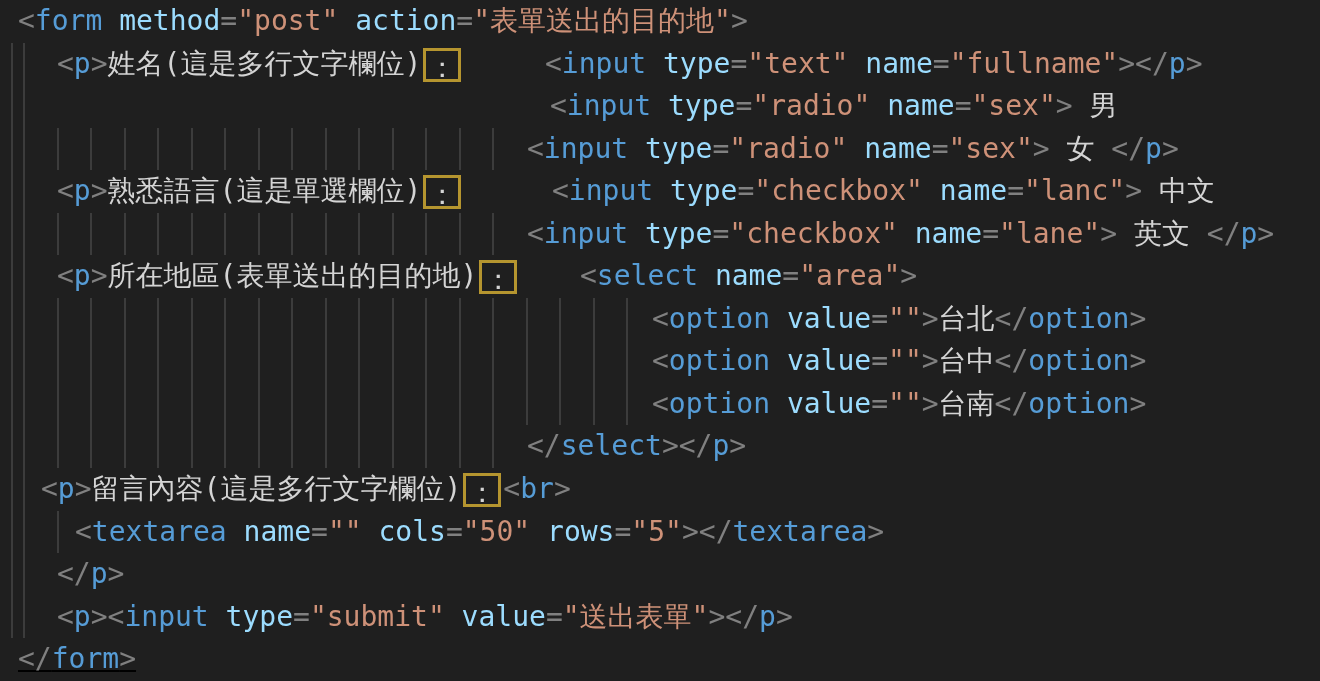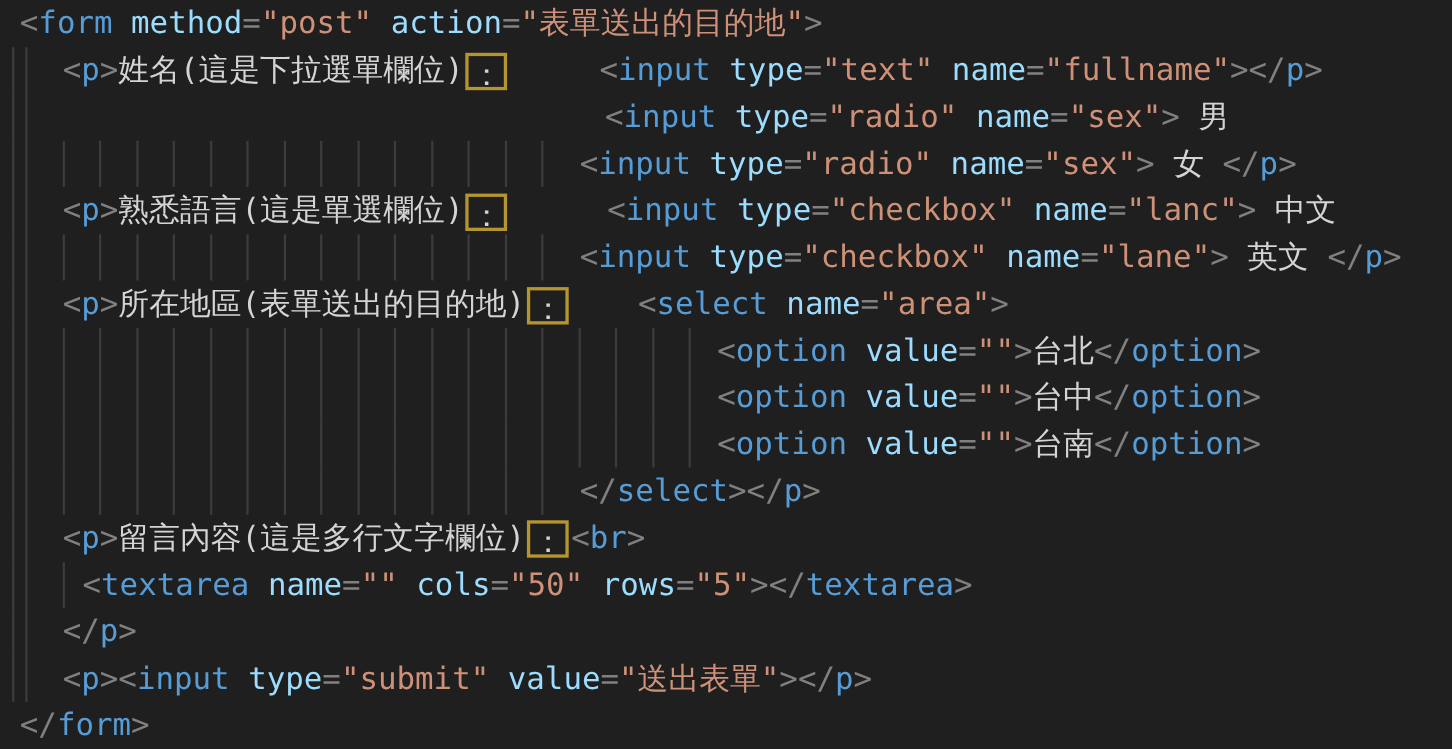--- a/index.html
+++ b/index.html
@@ -55,21 +55,21 @@
 <body>
 
 <div class="editor">
   <div id="lines-container">
       <div class="code-line">
         <span class="seg" style="left: 18px;"><span class="tk-pun">&lt;</span><span class="tk-tag">form</span><span class="tk-txt"> </span><span class="tk-attr">method</span><span class="tk-pun">=</span><span class="tk-str">"post"</span><span class="tk-txt"> </span><span class="tk-attr">action</span><span class="tk-pun">=</span><span class="tk-str">"表單送出的目的地"</span><span class="tk-pun">&gt;</span></span>
       </div>
       <div class="code-line">
         <span class="indent-guide" style="left: 11px;"></span>
         <span class="indent-guide" style="left: 23px;"></span>
-        <span class="seg" style="left: 57px;"><span class="tk-pun">&lt;</span><span class="tk-tag">p</span><span class="tk-pun">&gt;</span><span class="tk-txt">姓名(這是下拉選單欄位)</span><span class="tk-box">：</span></span>
+        <span class="seg" style="left: 57px;"><span class="tk-pun">&lt;</span><span class="tk-tag">p</span><span class="tk-pun">&gt;</span><span class="tk-txt">姓名(這是多行文字欄位)</span><span class="tk-box">：</span></span>
         <span class="seg" style="left: 545px;"><span class="tk-pun">&lt;</span><span class="tk-tag">input</span><span class="tk-txt"> </span><span class="tk-attr">type</span><span class="tk-pun">=</span><span class="tk-str">"text"</span><span class="tk-txt"> </span><span class="tk-attr">name</span><span class="tk-pun">=</span><span class="tk-str">"fullname"</span><span class="tk-pun">&gt;</span><span class="tk-pun">&lt;/</span><span class="tk-tag">p</span><span class="tk-pun">&gt;</span></span>
       </div>
       <div class="code-line">
         <span class="indent-guide" style="left: 11px;"></span>
         <span class="indent-guide" style="left: 23px;"></span>
         <span class="seg" style="left: 550px;"><span class="tk-pun">&lt;</span><span class="tk-tag">input</span><span class="tk-txt"> </span><span class="tk-attr">type</span><span class="tk-pun">=</span><span class="tk-str">"radio"</span><span class="tk-txt"> </span><span class="tk-attr">name</span><span class="tk-pun">=</span><span class="tk-str">"sex"</span><span class="tk-pun">&gt;</span><span class="tk-txt"> 男</span></span>
       </div>
       <div class="code-line">
         <span class="indent-guide" style="left: 11px;"></span>
         <span class="indent-guide" style="left: 23px;"></span>
@@ -204,35 +204,35 @@
         <span class="indent-guide" style="left: 358px;"></span>
         <span class="indent-guide" style="left: 392px;"></span>
         <span class="indent-guide" style="left: 425px;"></span>
         <span class="indent-guide" style="left: 459px;"></span>
         <span class="indent-guide" style="left: 492px;"></span>
         <span class="seg" style="left: 527px;"><span class="tk-pun">&lt;/</span><span class="tk-tag">select</span><span class="tk-pun">&gt;</span><span class="tk-pun">&lt;/</span><span class="tk-tag">p</span><span class="tk-pun">&gt;</span></span>
       </div>
       <div class="code-line">
         <span class="indent-guide" style="left: 11px;"></span>
         <span class="indent-guide" style="left: 23px;"></span>
-        <span class="seg" style="left: 57px;"><span class="tk-pun">&lt;</span><span class="tk-tag">p</span><span class="tk-pun">&gt;</span><span class="tk-txt">留言內容(這是多行文字欄位)</span><span class="tk-box">：</span><span class="tk-pun">&lt;</span><span class="tk-tag">br</span><span class="tk-pun">&gt;</span></span>
+        <span class="seg" style="left: 41px;"><span class="tk-pun">&lt;</span><span class="tk-tag">p</span><span class="tk-pun">&gt;</span><span class="tk-txt">留言內容(這是多行文字欄位)</span><span class="tk-box">：</span><span class="tk-pun">&lt;</span><span class="tk-tag">br</span><span class="tk-pun">&gt;</span></span>
       </div>
       <div class="code-line">
         <span class="indent-guide" style="left: 11px;"></span>
         <span class="indent-guide" style="left: 23px;"></span>
         <span class="indent-guide" style="left: 57px;"></span>
         <span class="seg" style="left: 75px;"><span class="tk-pun">&lt;</span><span class="tk-tag">textarea</span><span class="tk-txt"> </span><span class="tk-attr">name</span><span class="tk-pun">=</span><span class="tk-str">""</span><span class="tk-txt"> </span><span class="tk-attr">cols</span><span class="tk-pun">=</span><span class="tk-str">"50"</span><span class="tk-txt"> </span><span class="tk-attr">rows</span><span class="tk-pun">=</span><span class="tk-str">"5"</span><span class="tk-pun">&gt;</span><span class="tk-pun">&lt;/</span><span class="tk-tag">textarea</span><span class="tk-pun">&gt;</span></span>
       </div>
       <div class="code-line">
         <span class="indent-guide" style="left: 11px;"></span>
         <span class="indent-guide" style="left: 23px;"></span>
         <span class="seg" style="left: 57px;"><span class="tk-pun">&lt;/</span><span class="tk-tag">p</span><span class="tk-pun">&gt;</span></span>
       </div>
       <div class="code-line">
         <span class="indent-guide" style="left: 11px;"></span>
         <span class="indent-guide" style="left: 23px;"></span>
         <span class="seg" style="left: 57px;"><span class="tk-pun">&lt;</span><span class="tk-tag">p</span><span class="tk-pun">&gt;</span><span class="tk-pun">&lt;</span><span class="tk-tag">input</span><span class="tk-txt"> </span><span class="tk-attr">type</span><span class="tk-pun">=</span><span class="tk-str">"submit"</span><span class="tk-txt"> </span><span class="tk-attr">value</span><span class="tk-pun">=</span><span class="tk-str">"送出表單"</span><span class="tk-pun">&gt;</span><span class="tk-pun">&lt;/</span><span class="tk-tag">p</span><span class="tk-pun">&gt;</span></span>
       </div>
       <div class="code-line">
-        <span class="seg" style="left: 18px;"><span class="tk-pun">&lt;/</span><span class="tk-tag">form</span><span class="tk-pun">&gt;</span></span>
+        <span class="seg" style="left: 18px; text-decoration: underline;"><span class="tk-pun">&lt;/</span><span class="tk-tag">form</span><span class="tk-pun">&gt;</span></span>
       </div>
     </div>
 </div>
 
 </body></html>

